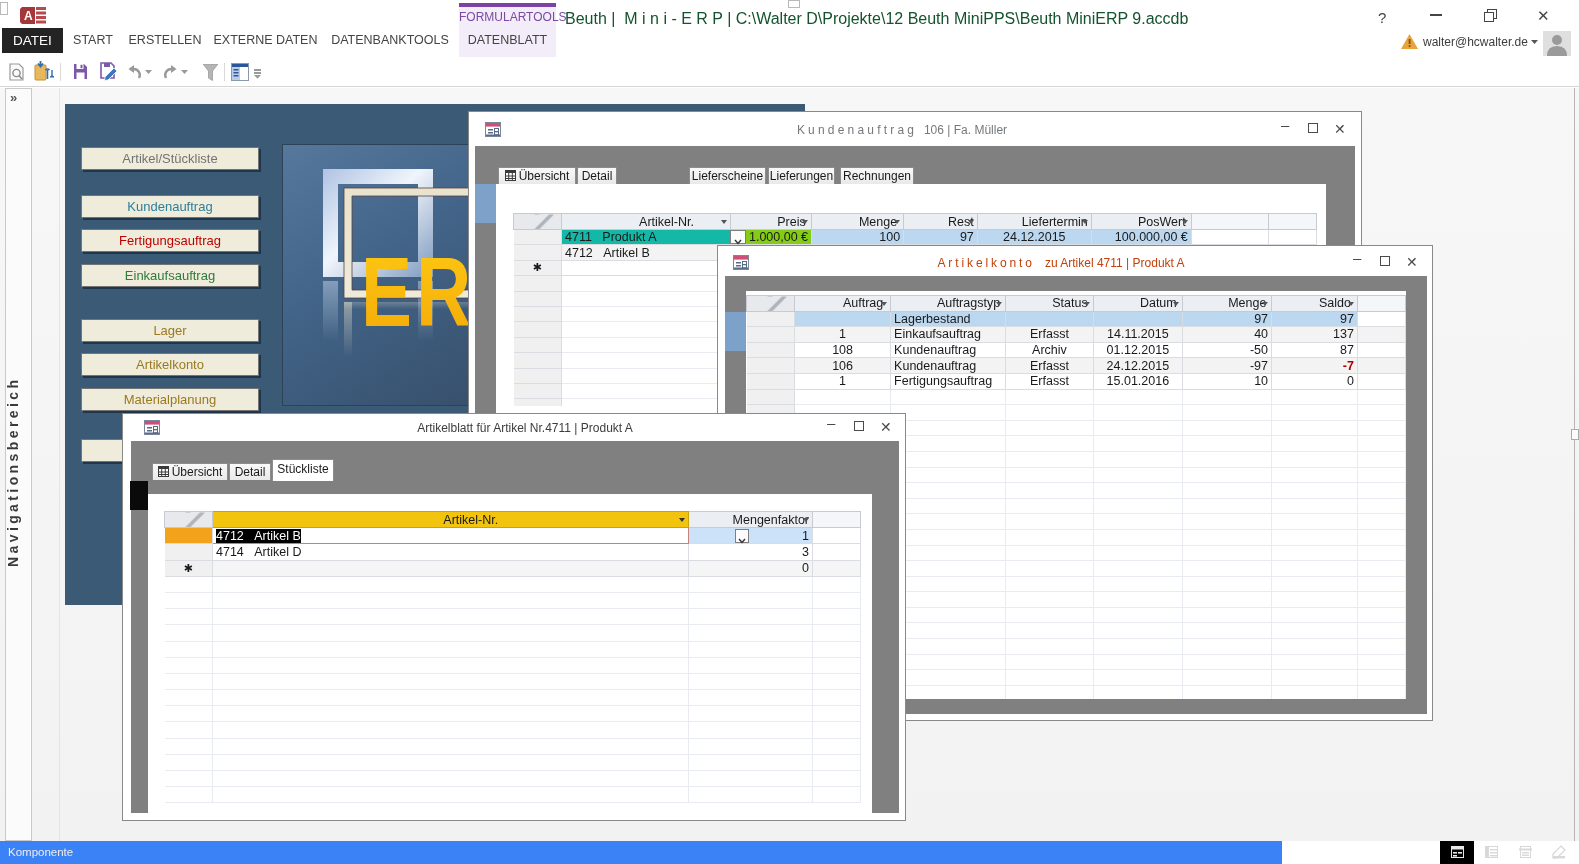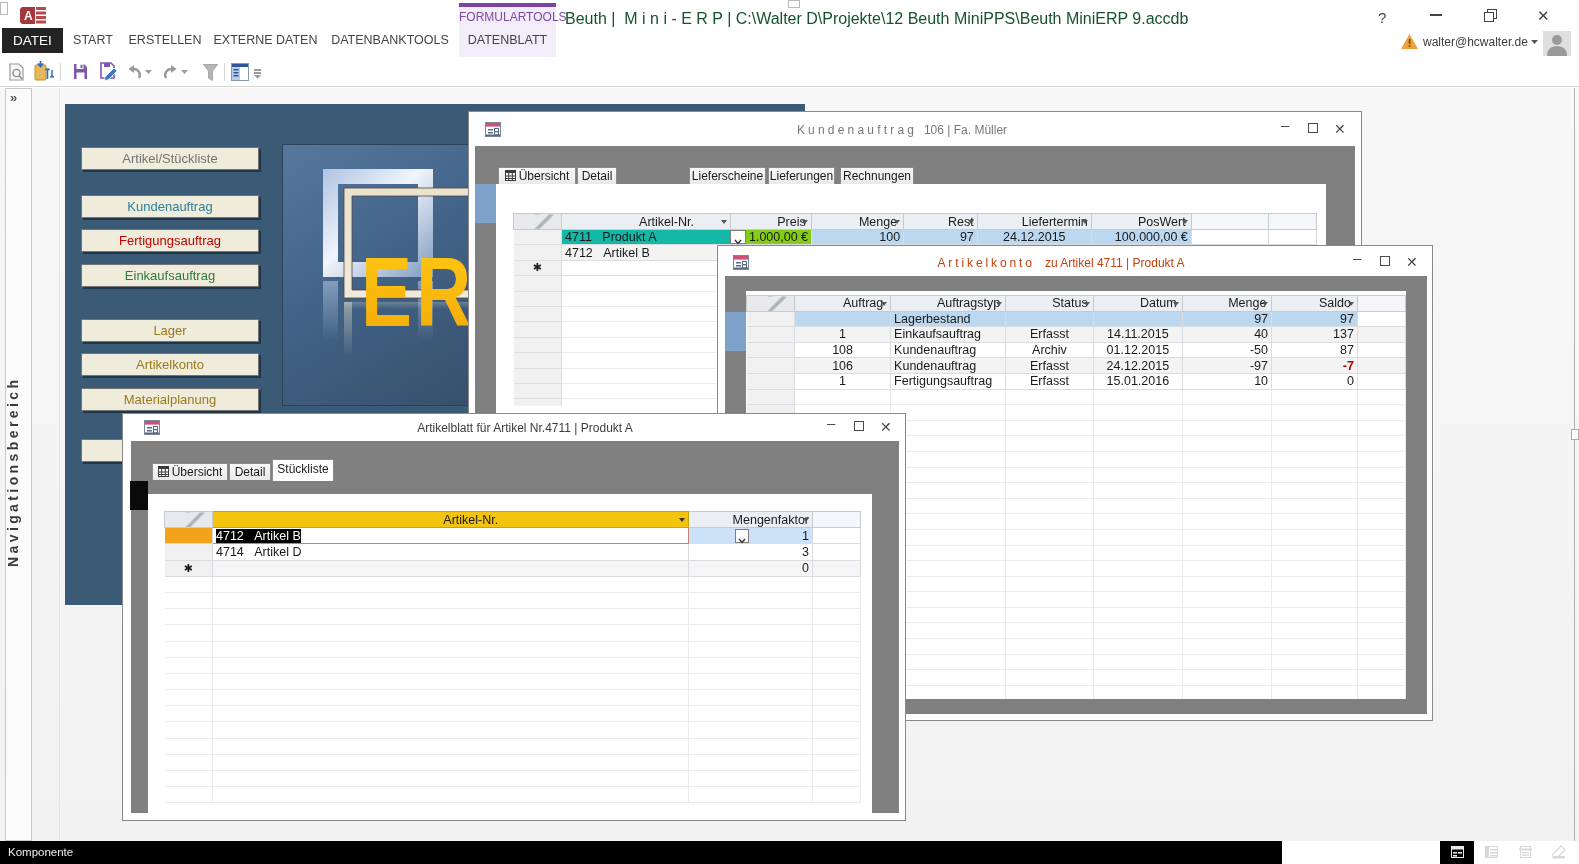--- a/index.html
+++ b/index.html
@@ -870,21 +870,21 @@
           </tr>
 
     </tbody>
       </table>
     <div class="abs" style="left:571px;top:18px;width:14px;height:14px;background:#FCFCFC;border:1px solid #7E7E7E;text-align:center;"><svg width="8" height="6" viewBox="0 0 8 6" style="margin-top:3px;">
           <path d="M1 1 L4 4.5 L7 1" fill="none" stroke="#333" stroke-width="1.4"></path>
         </svg></div>
   </div>
 </div>
 
-<div class="abs" id="statusbar" style="left:0;top:841px;width:1282px;height:23px;background:#000000;">
+<div class="abs" id="statusbar" style="left:0;top:841px;width:1282px;height:23px;background:#3b82f6;">
   <span style="position:absolute;left:8px;top:5px;font-size:11.5px;color:#EDEDED;">Komponente</span>
   <div style="position:absolute;left:1440px;top:0;width:34px;height:23px;background:#000;"></div>
   <svg style="position:absolute;left:1451px;top:5px;" width="13" height="12" viewBox="0 0 13 12">
       <rect x="0.5" y="0.5" width="12" height="11" fill="none" stroke="#E8E8E8"></rect>
       <rect x="0.5" y="0.5" width="12" height="3" fill="#E8E8E8"></rect>
       <rect x="2" y="6" width="4" height="1.6" fill="#E8E8E8"></rect>
       <rect x="7" y="6" width="4" height="1.6" fill="#E8E8E8"></rect>
       <rect x="2" y="9" width="4" height="1.6" fill="#E8E8E8"></rect>
     </svg>
   <svg style="position:absolute;left:1485px;top:5px;" width="13" height="12" viewBox="0 0 13 12">

